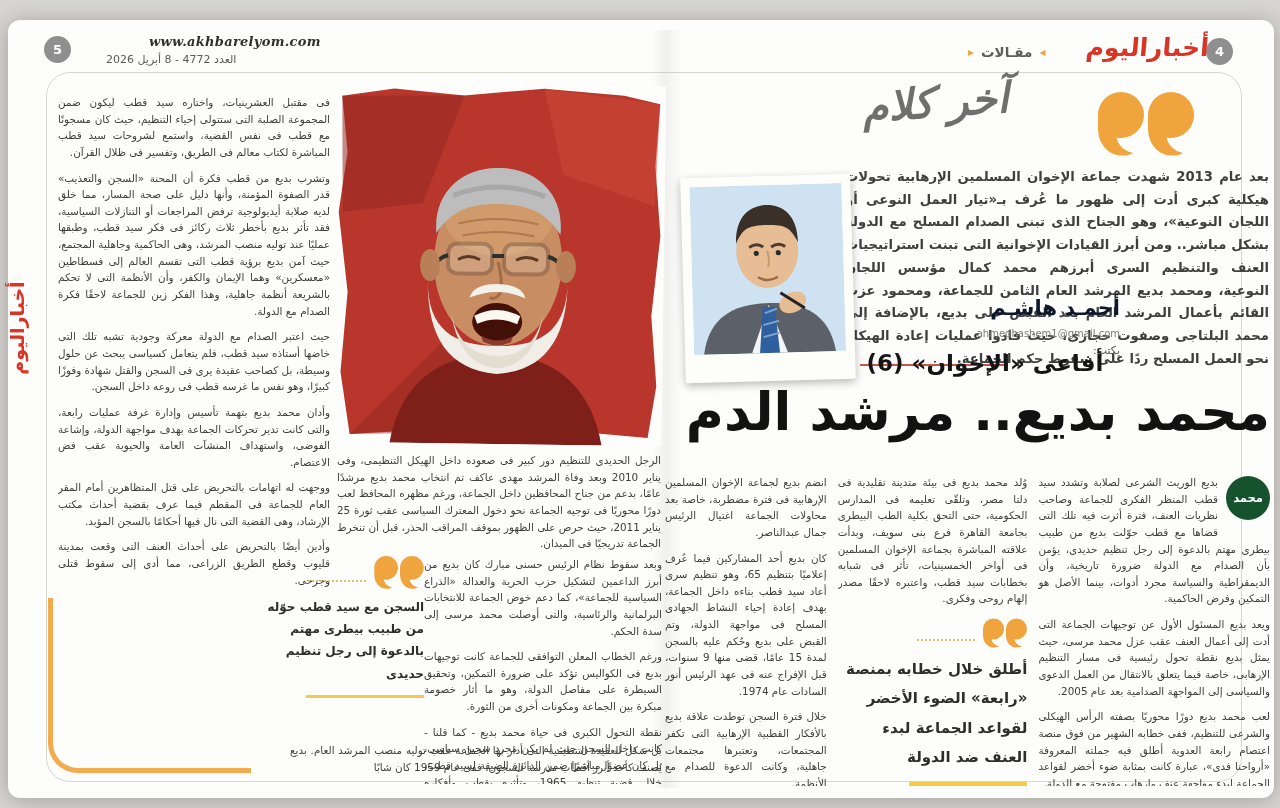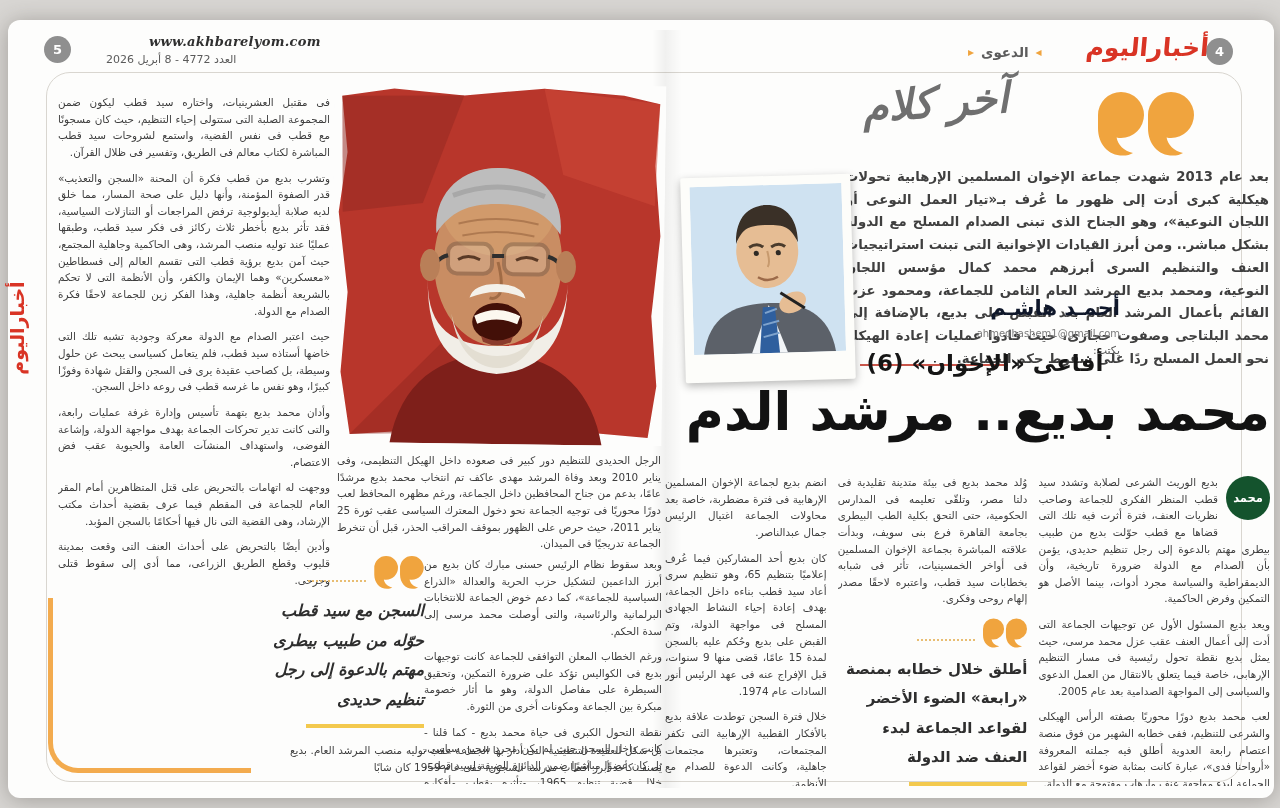--- a/index.html
+++ b/index.html
@@ -59,21 +59,21 @@
                    color:#d93425;letter-spacing:-1px;}
   .left-col{position:absolute;left:58px;top:94px;width:272px;height:656px;overflow:hidden;}
   .bracket{position:absolute;left:48px;top:598px;width:198px;height:170px;
            border-left:5px solid #f2a33c;border-bottom:5px solid #f2a33c;
            border-bottom-left-radius:30px;pointer-events:none;opacity:.9;}
   .photo-wrap{position:absolute;left:332px;top:84px;width:332px;height:360px;transform:rotate(.8deg);}
   .below-photo{position:absolute;left:337px;top:452px;width:324px;}
   .bp-row{position:absolute;left:252px;top:556px;width:410px;direction:rtl;display:flex;}
   .bp-narrow{width:238px;height:228px;overflow:hidden;}
   .lquote{width:160px;}
-  .lquote .quotetext{font-size:16px;line-height:1.85;font-style:italic;}
+  .lquote .quotetext{font-size:12px;line-height:1.85;}
   .footnote-row{position:absolute;left:290px;top:742px;width:372px;overflow:hidden;height:44px;}
 </style>
 </head>
 <body>
 
 <div id="canvas">
   <div class="paper"></div>
   <div class="frame"></div>
   <div class="fold"></div>
 
@@ -82,21 +82,21 @@
   </div>
   <div class="url">www.akhbarelyom.com</div>
   <div class="issue">العدد 4772 - 8 أبريل 2026</div>
 
   <div class="badge" style="left:1206px;top:38px;">
     <span>4</span>
   </div>
   <div class="brand-top">أخباراليوم</div>
   <div class="section-tag">
     <span class="arrow">◂</span>
-    <span>الدعوى</span>
+    <span>مقـالات</span>
     <span class="arrow">▸</span>
   </div>
 
   <div class="script-title">آخر كلام</div>
   <div class="q-icon" style="left:1098px;top:92px;">
     <svg width="96" height="66" viewBox="0 0 96 66">
       <g fill="#f0a43e">
         <path transform="translate(46,0) scale(-1,1)" d="M23 0 A23 23 0 1 0 23 46 C24.5 46 26 45.8 27.4 45.4 C26 53 20.5 58.5 11 61 C13.5 62.6 17.2 63.6 21.2 63.6 C36 63.6 46 52 46 36 L46 23 A23 23 0 0 0 23 0 Z"></path>
         <path transform="translate(96,0) scale(-1,1)" d="M23 0 A23 23 0 1 0 23 46 C24.5 46 26 45.8 27.4 45.4 C26 53 20.5 58.5 11 61 C13.5 62.6 17.2 63.6 21.2 63.6 C36 63.6 46 52 46 36 L46 23 A23 23 0 0 0 23 0 Z"></path>
       </g>

